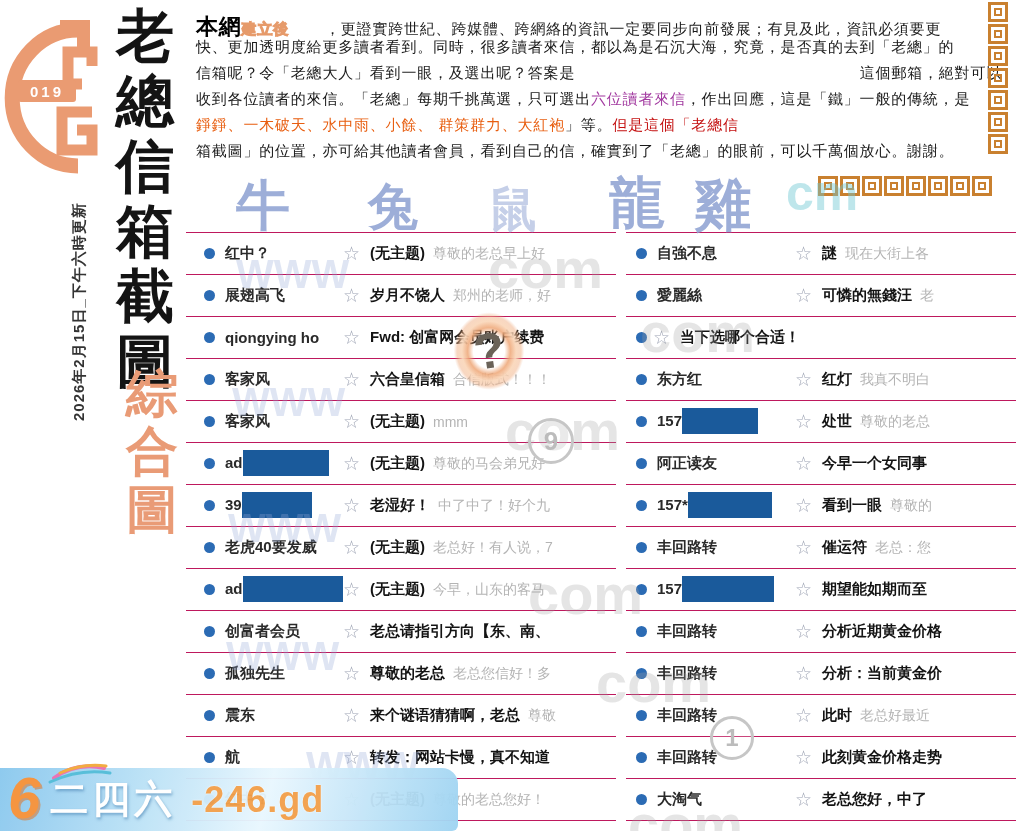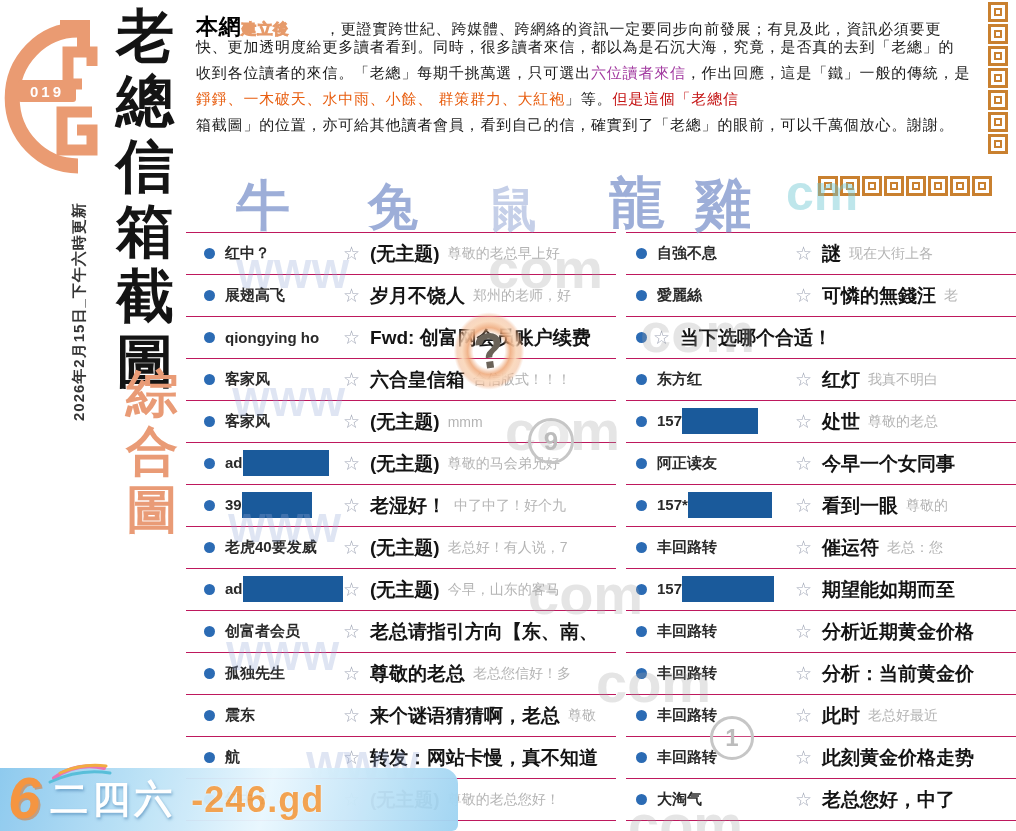--- a/index.html
+++ b/index.html
@@ -53,21 +53,21 @@
   .dot{width:11px;height:11px;border-radius:50%;background:#2B6BB4;flex:0 0 auto;}
   .mrow.L .dot{margin-left:18px;}
   .mrow.R .dot{margin-left:10px;}
   .mname{font-weight:700;font-size:15px;color:#2A2A2A;white-space:nowrap;margin-left:10px;flex:0 0 auto;}
   .mrow.L .mname{width:112px;}
   .mrow.R .mname{width:132px;}
   .npfx{font-weight:700;}
   .redact{display:inline-block;height:26px;background:#1A5A9B;vertical-align:middle;margin-top:-2px;}
   .redact.tall{height:38px;margin:-6px 0;}
   .star{color:#A0A6B6;font-size:19px;margin:0 10px 0 6px;flex:0 0 auto;}
-  .msubj{font-weight:700;font-size:19px;color:#141414;white-space:nowrap;}
+  .msubj{font-weight:700;font-size:15px;color:#141414;white-space:nowrap;}
   .msnip{margin-left:8px;font-size:14px;color:#B4B4B4;white-space:nowrap;}
 
   
   .qbadge{position:absolute;left:448px;top:306px;width:82px;height:90px;z-index:3;
         display:flex;align-items:center;justify-content:center;
         background:radial-gradient(closest-side,rgba(255,255,255,0) 38%,rgba(238,166,118,.85) 52%,
                    rgba(250,216,188,.95) 66%,rgba(238,166,118,.45) 78%,rgba(238,166,118,0) 86%);
         border-radius:50%;}
   .qbadge span{font-size:50px;font-weight:800;color:#6A6258;transform:rotate(-8deg);}
   .circ{position:absolute;border:3px solid #C6C6C6;color:#BCBCBC;border-radius:50%;
@@ -122,20 +122,25 @@
 
   <div id="paragraph">
       <div class="pline">
         <span class="seg-big">本網</span>
         <span class="seg-outline">建立後</span>
         <span class="seg-gapsm"></span>
         <span class="seg-n">，更證實跨世紀、跨媒體、跨網絡的資訊一定要同步向前發展；有見及此，資訊必須要更</span>
       </div>
       <div class="pline">
         <span class="seg-n">快、更加透明度給更多讀者看到。同時，很多讀者來信，都以為是石沉大海，究竟，是否真的去到「老總」的</span>
+      </div>
+      <div class="pline">
+        <span class="seg-n">信箱呢？令「老總大人」看到一眼，及選出呢？答案是</span>
+        <span class="seg-gap"></span>
+        <span class="seg-n">這個郵箱，絕對可以</span>
       </div>
       <div class="pline">
         <span class="seg-n">收到各位讀者的來信。「老總」每期千挑萬選，只可選出</span>
         <span class="seg-purple">六位讀者來信</span>
         <span class="seg-n">，作出回應，這是「鐵」一般的傳統，是</span>
       </div>
       <div class="pline">
         <span class="seg-orange">錚錚、一木破天、水中雨、小餘、 群策群力、大紅袍</span>
         <span class="seg-n">」等。</span>
         <span class="seg-red">但是這個「老總信</span>

